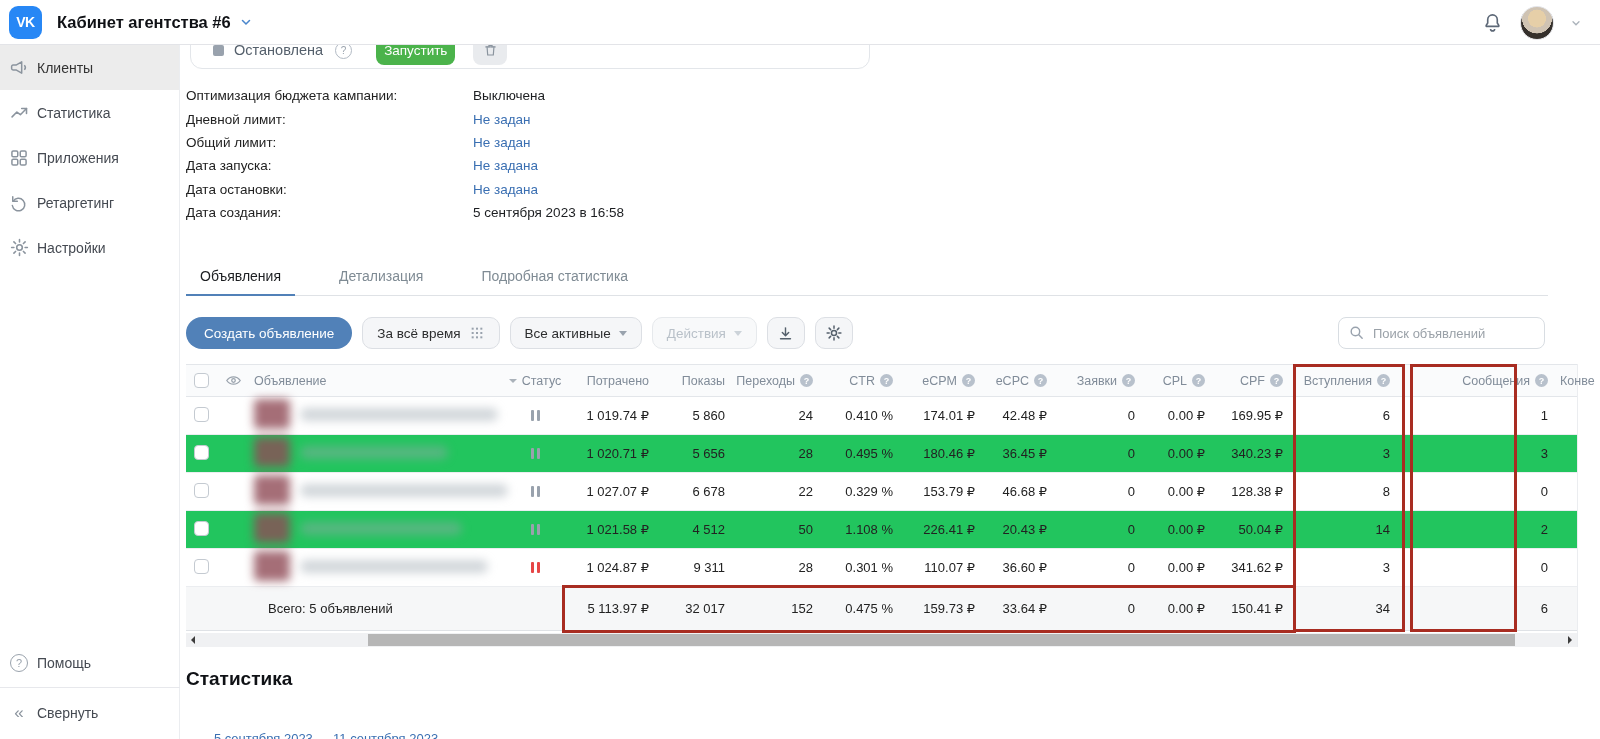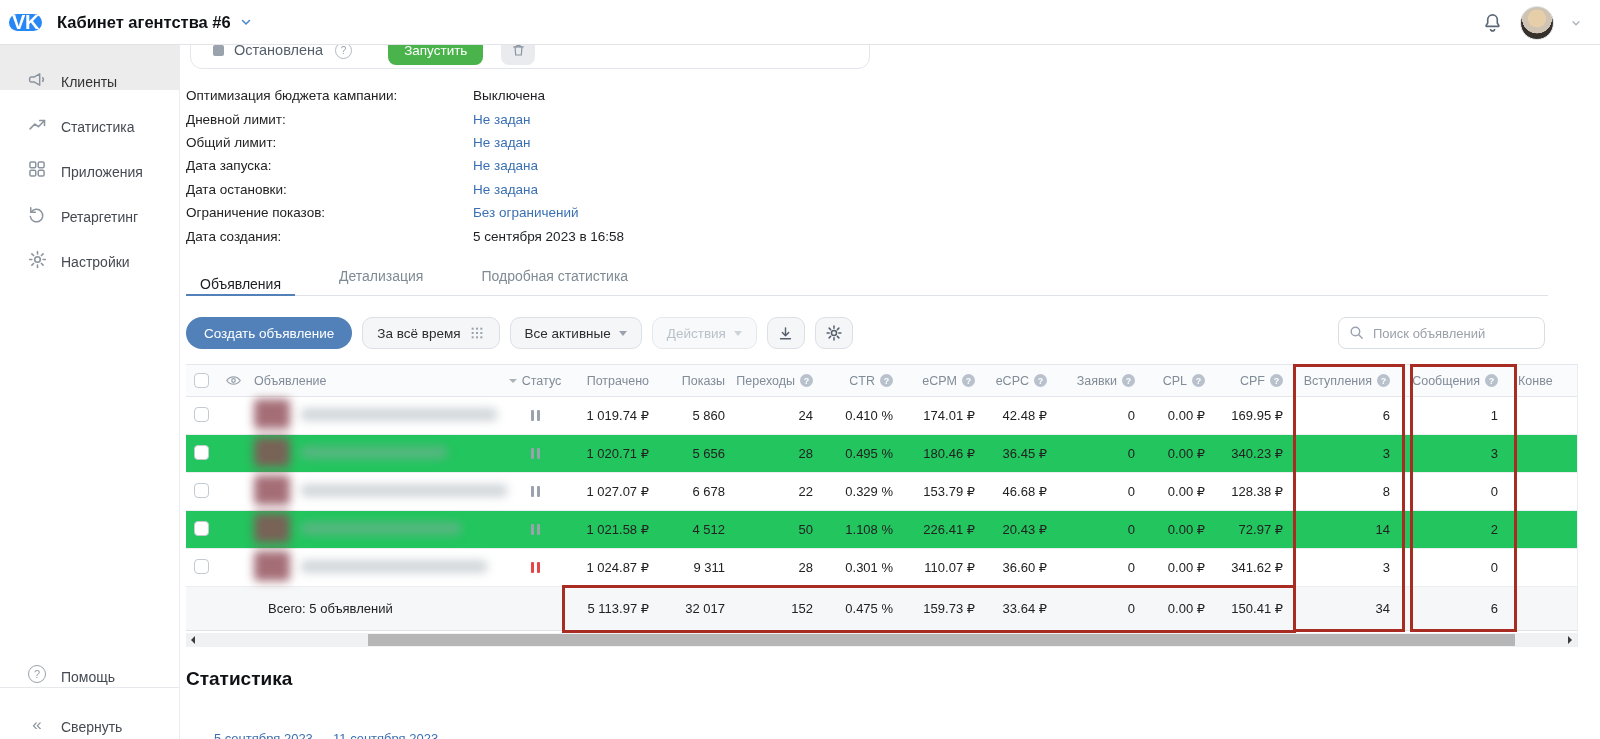--- a/index.html
+++ b/index.html
@@ -3,70 +3,70 @@
 <meta charset="utf-8">
 <style>
   * { box-sizing: border-box; margin: 0; padding: 0; }
   html,body { width:1600px; height:739px; overflow:hidden; background:#fff;
     font-family:"Liberation Sans","DejaVu Sans",sans-serif; color:#222; }
   body { position:relative; }
 
   
   .topbar { position:absolute; left:0; top:0; width:1600px; height:45px; background:#fff;
     border-bottom:1px solid #e3e4e8; z-index:10; display:flex; align-items:center; }
-  .vk-logo { width:33px; height:17px; border-radius:9px; background:#2787f5; color:#fff;
-    display:flex; align-items:center; justify-content:center; font-weight:bold; font-size:20px;
+  .vk-logo { width:33px; height:33px; border-radius:9px; background:#2787f5; color:#fff;
+    display:flex; align-items:center; justify-content:center; font-weight:bold; font-size:14px;
     margin-left:9px; letter-spacing:-0.5px;}
   .tb-title { font-size:16.5px; font-weight:bold; color:#0f1115; margin-left:15px; }
   .tb-chev { margin-left:8px; display:inline-flex; }
   .tb-right { position:absolute; right:18px; top:0; height:45px; display:flex; align-items:center; gap:16px; }
   .bell { color:#5d6877; display:inline-flex; }
   .avatar { width:34px; height:34px; border-radius:50%;
     background:radial-gradient(circle at 50% 36%, #e6cfa8 0 34%, #cfc3b3 35% 57%, #35302c 58% 100%);
     border:1px solid #e3e4e8; }
   .av-chev { display:inline-flex; }
 
   
   .sidebar { position:absolute; left:0; top:45px; width:180px; height:694px; background:#fff;
     border-right:1px solid #ebedf0; z-index:5; }
-  .side-item { display:flex; align-items:flex-end; height:45px; padding-left:26px; gap:13px;
+  .side-item { display:flex; align-items:center; height:45px; padding-left:8px; gap:7px;
     font-size:14px; color:#454a52; cursor:pointer; }
   .side-item.active { background:#ececec; color:#333; }
   .side-icon { width:22px; height:22px; color:#8b949e; display:inline-flex; align-items:center; justify-content:center; }
   .side-footer { position:absolute; left:0; bottom:4px; width:180px; }
   .side-divider { border-top:1px solid #e7e8ec; margin:2px 0; }
   .glyph-icon { font-size:17px; color:#8b949e; line-height:1; }
   .help-circ { width:18px; height:18px; border-radius:50%; border:1.6px solid #9aa3ad; color:#9aa3ad;
     font-size:11px; display:inline-flex; align-items:center; justify-content:center; }
 
   
   .status-card { position:absolute; left:190px; top:16px; width:680px; height:53px; z-index:1;
     border:1px solid #e3e6ea; border-radius:12px; background:#fff; }
   .status-inner { display:flex; align-items:center; gap:10px; padding:18px 0 0 22px; }
   .stop-sq { width:11px; height:11px; background:#99a2ad; border-radius:2px; }
   .status-text { font-size:14.5px; color:#55606c; }
   .q-circ { width:17px; height:17px; border-radius:50%; border:1.5px solid #b2bac4; color:#9aa3ad;
     font-size:10px; display:inline-flex; align-items:center; justify-content:center; margin-left:2px; }
-  .btn-green { margin-left:26px; height:30px; padding:0 16px; background:#4bb34b; color:#fff;
+  .btn-green { margin-left:14px; height:30px; padding:0 8px; background:#4bb34b; color:#fff;
     border:none; border-radius:8px; font-size:13.5px; font-family:inherit; cursor:pointer; }
   .btn-trash { margin-left:8px; width:34px; height:30px; background:#e9ebee; border:none; border-radius:8px;
     color:#8a949e; display:inline-flex; align-items:center; justify-content:center; cursor:pointer; }
 
   
   .details { position:absolute; left:186px; top:84px; z-index:1; }
   .detail-row { display:flex; height:23.4px; align-items:center; font-size:13.5px; }
   .d-label { width:287px; color:#222; }
   .d-value { color:#1c1e21; }
   .d-value.link { color:#3a6fb2; cursor:pointer; }
 
   
   .tabs { position:absolute; left:186px; top:264px; width:1362px; display:flex; gap:30px;
     border-bottom:1px solid #dfe2e6; height:32px; z-index:1;}
   .tab { font-size:14px; color:#7f8b94; padding:4px 14px 10px 14px; position:relative; cursor:pointer; }
-  .tab.active { color:#1c1e21;margin-top:8px; }
+  .tab.active { color:#1c1e21; }
   .tab.active::after { content:""; position:absolute; left:0; right:0; bottom:-1px; height:2.5px; background:#5181b8; }
 
   
   .toolbar { position:absolute; left:186px; top:317px; width:1372px; height:34px; z-index:1; }
   .toolbar .row { display:flex; gap:10px; align-items:flex-start; }
   .btn { height:32px; border-radius:10px; font-size:13.5px; font-family:inherit; display:inline-flex;
     align-items:center; gap:8px; padding:0 14px; cursor:pointer; }
   .btn-primary { background:#5181b8; color:#fff; border:none; border-radius:16px; padding:0 18px; }
   .btn-gray { background:#f5f6f8; color:#2c2d2e; border:1px solid #dcdfe4; }
   .btn-gray .ic { color:#99a2ad; display:inline-flex; }
@@ -92,21 +92,21 @@
   .tr-total { display:flex; height:44px; align-items:center; background:#f6f7f8;
     border-bottom:1px solid #dfe2e6; font-size:13px; color:#222; }
   .num { justify-content:flex-end; text-align:right; }
   .td.num { display:flex; align-items:center; }
   .center { justify-content:center; display:flex; align-items:center; }
 
   .c-check{width:30px; padding:0 0 0 8px;} .c-eye{width:34px; padding:0;}
   .c-name{width:254px; padding-left:4px;} .c-status{width:62px; padding:0;text-align:center;}
   .c-spent{width:95px;} .c-shows{width:76px;} .c-clicks{width:88px;} .c-ctr{width:80px;}
   .c-ecpm{width:82px;} .c-ecpc{width:72px;} .c-leads{width:88px;} .c-cpl{width:70px;}
-  .c-cpf{width:78px;} .c-joins{width:113px; padding-right:18px;} .c-msgs{width:110px; padding-right:20px;}
+  .c-cpf{width:78px;} .c-joins{width:113px; padding-right:18px;} .c-msgs{width:110px; padding-right:12px;margin-left:42px;}
   .c-conv{width:60px; overflow:hidden; white-space:nowrap;}
 
   .cb { width:15px; height:15px; border:1.5px solid #c4cad1; border-radius:4px; background:#fff; display:inline-block; }
   .caret { width:0; height:0; border-left:4px solid transparent; border-right:4px solid transparent;
     border-top:4.5px solid #aab2ba; }
   .help-dot { width:13px; height:13px; border-radius:50%; background:#b8c1cc; color:#fff; font-size:9px;
     font-weight:bold; display:inline-flex; align-items:center; justify-content:center; flex:0 0 auto;}
   .eye-ic { color:#9aa3ad; display:inline-flex; }
   .pause { display:inline-flex; }
   .pause i { display:inline-block; width:3px; height:11px; background:#99a2ad; margin:0 1.5px; border-radius:1px; }
@@ -257,24 +257,20 @@
       <div class="d-label">Общий лимит:</div>
       <div class="d-value link">Не задан</div>
     </div>
     <div class="detail-row">
       <div class="d-label">Дата запуска:</div>
       <div class="d-value link">Не задана</div>
     </div>
     <div class="detail-row">
       <div class="d-label">Дата остановки:</div>
       <div class="d-value link">Не задана</div>
-    </div>
-    <div class="detail-row">
-      <div class="d-label">Ограничение показов:</div>
-      <div class="d-value link">Без ограничений</div>
     </div>
     <div class="detail-row">
       <div class="d-label">Дата создания:</div>
       <div class="d-value">5 сентября 2023 в 16:58</div>
     </div>
   </div>
 
 <div class="tabs" id="tab-bar">
     <div class="tab active">Объявления</div>
     <div class="tab">Детализация</div>
@@ -494,21 +490,21 @@
           </span>
         </div>
         <div class="td num c-spent">1 021.58 ₽</div>
         <div class="td num c-shows">4 512</div>
         <div class="td num c-clicks">50</div>
         <div class="td num c-ctr">1.108 %</div>
         <div class="td num c-ecpm">226.41 ₽</div>
         <div class="td num c-ecpc">20.43 ₽</div>
         <div class="td num c-leads">0</div>
         <div class="td num c-cpl">0.00 ₽</div>
-        <div class="td num c-cpf">72.97 ₽</div>
+        <div class="td num c-cpf">50.04 ₽</div>
         <div class="td num c-joins">14</div>
         <div class="td num c-msgs">2</div>
         <div class="td c-conv"></div>
       </div>
       <div class="tr">
         <div class="td c-check"><span class="cb"></span></div>
         <div class="td c-eye"></div>
         <div class="td c-name"><span class="blurwrap">
             <span class="thumb"></span>
             <span class="streak" style="width:188px"></span>

